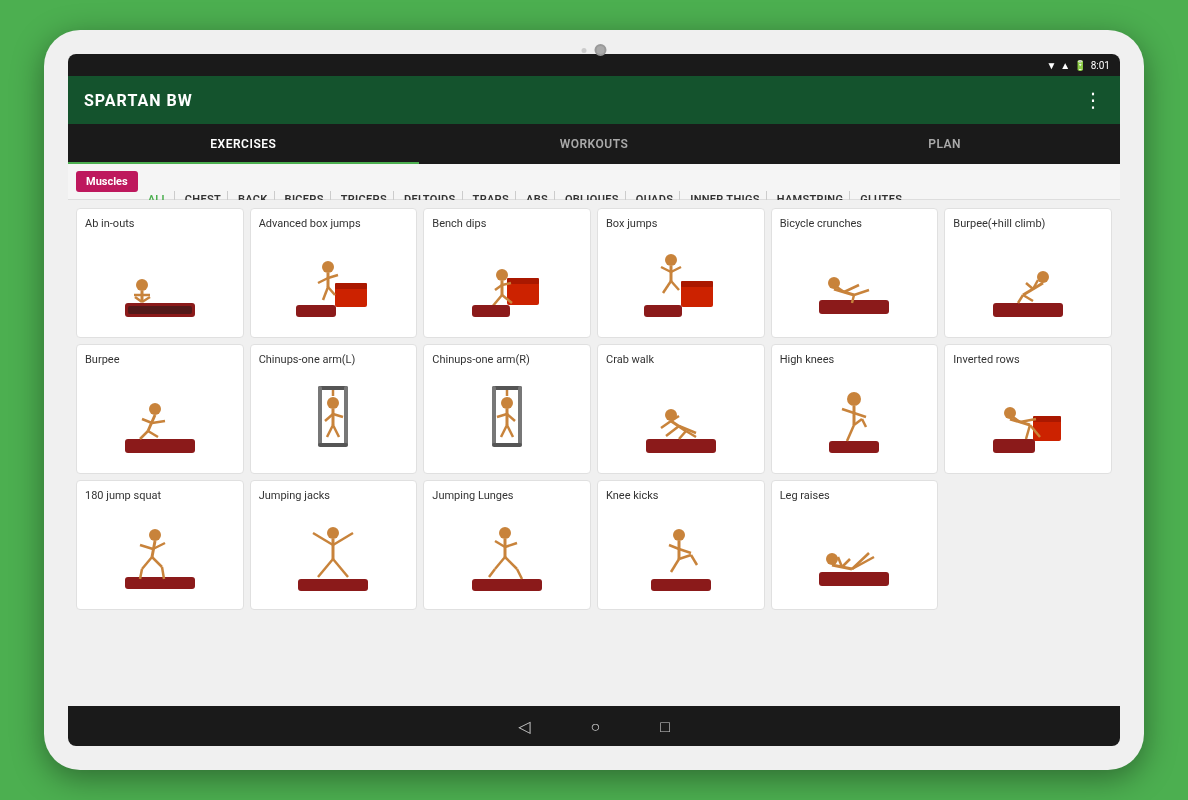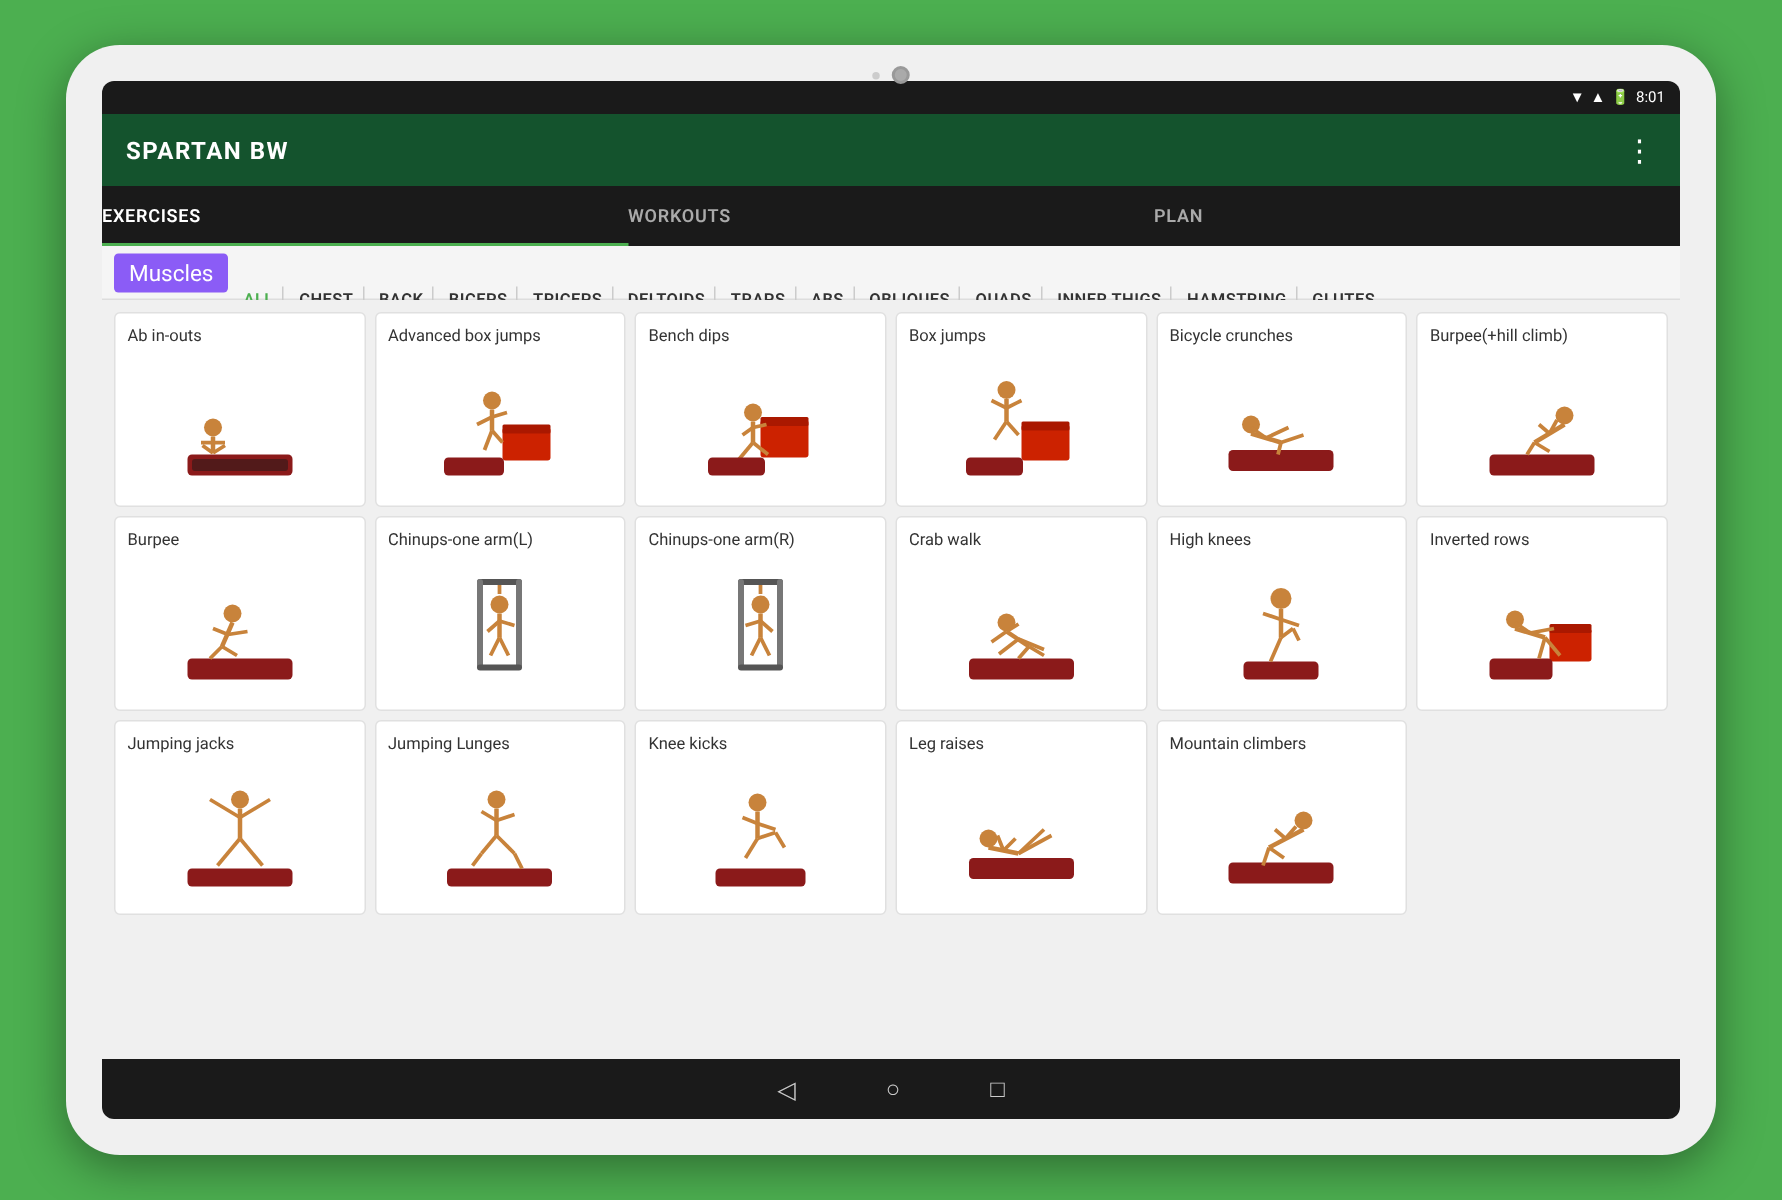--- a/index.html
+++ b/index.html
@@ -107,20 +107,21 @@
       background: #1a1a1a;
       height: 40px;
       display: flex;
       align-items: stretch;
     }
 
     .nav-tab {
       flex: 1;
       display: flex;
       align-items: center;
+      justify-content: center;
       color: #aaa;
       font-size: 12px;
       font-weight: 600;
       letter-spacing: 0.5px;
       cursor: pointer;
       position: relative;
     }
 
     .nav-tab.active {
       color: white;
@@ -141,24 +142,24 @@
       background: #f5f5f5;
       height: 36px;
       display: flex;
       align-items: center;
       padding: 0 8px;
       gap: 4px;
       border-bottom: 1px solid #ddd;
     }
 
     .muscles-label {
-      background: #8b5cf6;
+      background: #be185d;
       color: white;
-      font-size: 15px;
-      font-weight: normal;
+      font-size: 11px;
+      font-weight: bold;
       padding: 4px 10px;
       border-radius: 3px;
       cursor: pointer;
     }
 
     .filter-btn {
       color: #333;
       font-size: 11px;
       font-weight: 600;
       padding: 2px 6px;
@@ -525,20 +526,38 @@
               <line x1="42" y1="44" x2="38" y2="58" stroke="#c8833b" stroke-width="2.5"></line>
               <line x1="42" y1="44" x2="52" y2="56" stroke="#c8833b" stroke-width="2.5"></line>
             </svg>
           </div>
         </div>
 
       </div>
 
       <div class="grid-row">
 
+        <div class="exercise-card">
+          <div class="exercise-name">180 jump squat</div>
+          <div class="exercise-illustration">
+            <svg viewBox="0 0 80 75" width="80" height="75">
+
+              <rect x="5" y="60" width="70" height="12" rx="3" fill="#8B1A1A"></rect>
+
+              <circle cx="35" cy="18" r="6" fill="#c8833b"></circle>
+              <line x1="35" y1="24" x2="32" y2="40" stroke="#c8833b" stroke-width="3"></line>
+              <line x1="33" y1="32" x2="20" y2="28" stroke="#c8833b" stroke-width="2.5"></line>
+              <line x1="33" y1="32" x2="45" y2="26" stroke="#c8833b" stroke-width="2.5"></line>
+              <line x1="32" y1="40" x2="22" y2="52" stroke="#c8833b" stroke-width="2.5"></line>
+              <line x1="32" y1="40" x2="42" y2="50" stroke="#c8833b" stroke-width="2.5"></line>
+              <line x1="22" y1="52" x2="20" y2="62" stroke="#c8833b" stroke-width="2.5"></line>
+              <line x1="42" y1="50" x2="44" y2="62" stroke="#c8833b" stroke-width="2.5"></line>
+            </svg>
+          </div>
+        </div>
 
         <div class="exercise-card">
           <div class="exercise-name">Jumping jacks</div>
           <div class="exercise-illustration">
             <svg viewBox="0 0 80 75" width="80" height="75">
 
               <rect x="5" y="62" width="70" height="12" rx="3" fill="#8B1A1A"></rect>
 
               <circle cx="40" cy="16" r="6" fill="#c8833b"></circle>
               <line x1="40" y1="22" x2="40" y2="42" stroke="#c8833b" stroke-width="3"></line>
@@ -603,36 +622,20 @@
               <line x1="18" y1="48" x2="38" y2="52" stroke="#c8833b" stroke-width="3"></line>
               <line x1="28" y1="50" x2="24" y2="40" stroke="#c8833b" stroke-width="2.5"></line>
               <line x1="28" y1="50" x2="36" y2="42" stroke="#c8833b" stroke-width="2.5"></line>
 
               <line x1="38" y1="52" x2="55" y2="36" stroke="#c8833b" stroke-width="2.5"></line>
               <line x1="38" y1="52" x2="60" y2="40" stroke="#c8833b" stroke-width="2.5"></line>
             </svg>
           </div>
         </div>
 
-        <div class="exercise-card">
-          <div class="exercise-name">Mountain climbers</div>
-          <div class="exercise-illustration">
-            <svg viewBox="0 0 80 75" width="80" height="75">
-
-              <rect x="5" y="58" width="70" height="14" rx="3" fill="#8B1A1A"></rect>
-
-              <circle cx="55" cy="30" r="6" fill="#c8833b"></circle>
-              <line x1="55" y1="36" x2="32" y2="48" stroke="#c8833b" stroke-width="3"></line>
-              <line x1="43" y1="42" x2="50" y2="34" stroke="#c8833b" stroke-width="2.5"></line>
-              <line x1="43" y1="42" x2="36" y2="36" stroke="#c8833b" stroke-width="2.5"></line>
-              <line x1="32" y1="48" x2="28" y2="60" stroke="#c8833b" stroke-width="2.5"></line>
-              <line x1="32" y1="48" x2="42" y2="55" stroke="#c8833b" stroke-width="2.5"></line>
-            </svg>
-          </div>
-        </div>
 
       </div>
 
     </div>
 
     <div class="bottom-nav">
       <div class="nav-icon">◁</div>
       <div class="nav-icon">○</div>
       <div class="nav-icon">□</div>
     </div>

